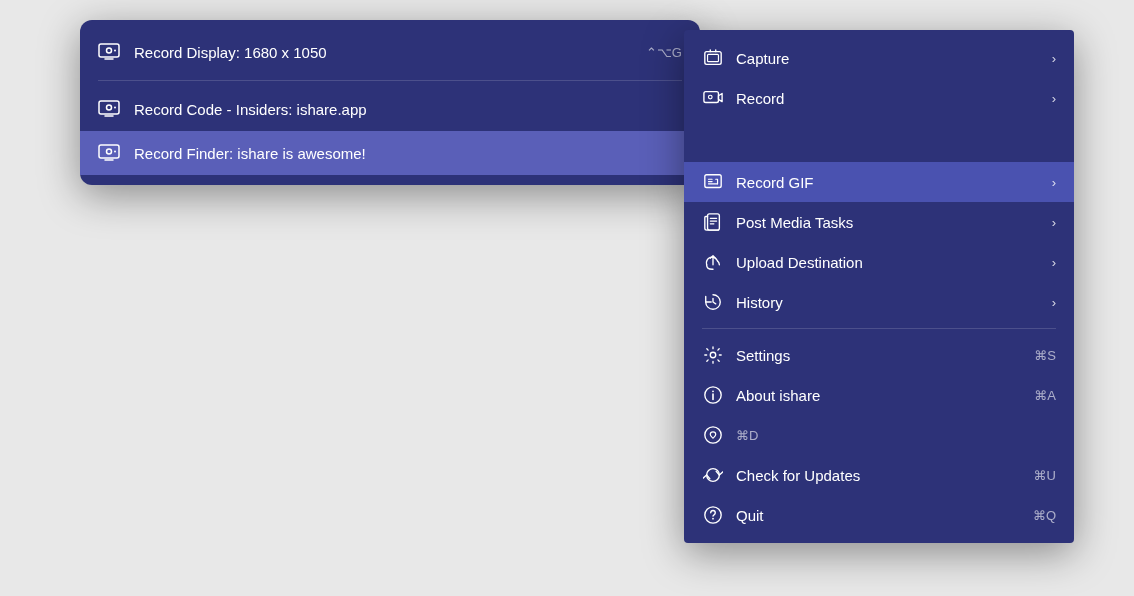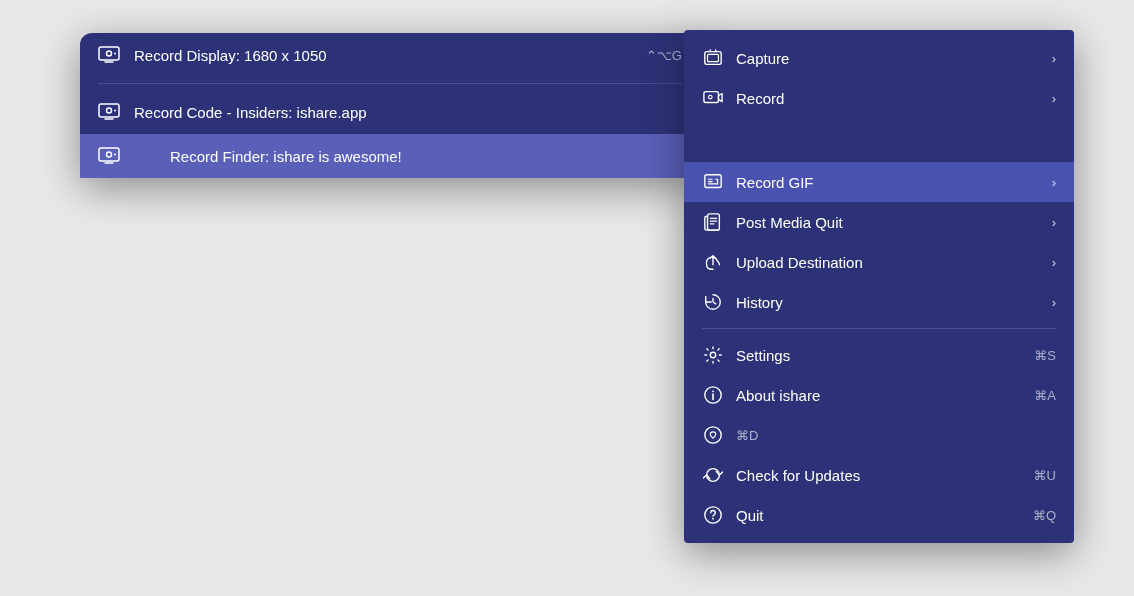--- a/index.html
+++ b/index.html
@@ -74,41 +74,40 @@
 
     .menu-divider {
       height: 1px;
       background: rgba(255,255,255,0.15);
       margin: 6px 18px;
     }
 
     
     .sub-menu {
       position: absolute;
-      top: 33px;
+      top: 20px;
       left: 80px;
       width: 620px;
       background: #2d3278;
       border-radius: 12px;
-      padding: 0 0;
+      padding: 10px 0;
       box-shadow: 0 10px 40px rgba(0,0,0,0.4);
     }
 
     .sub-menu-item {
       display: flex;
       align-items: center;
       padding: 11px 18px;
       cursor: pointer;
       color: #ffffff;
       font-size: 15px;
     }
 
     .sub-menu-item.selected {
       background: #5a5fb8;
-      gap: 36px;
     }
 
     .sub-menu-item-icon {
       width: 22px;
       height: 22px;
       margin-right: 14px;
       flex-shrink: 0;
       display: flex;
       align-items: center;
       justify-content: center;
@@ -207,21 +206,21 @@
   </div>
 
   <div class="menu-item">
     <div class="menu-icon">
       <svg viewBox="0 0 22 22" fill="none" xmlns="http://www.w3.org/2000/svg">
         <rect x="5" y="2" width="13" height="18" rx="2" stroke="white" stroke-width="1.5"></rect>
         <path d="M5 5H3a1 1 0 00-1 1v12a2 2 0 002 2h13" stroke="white" stroke-width="1.5" stroke-linecap="round"></path>
         <path d="M8 7h7M8 10h7M8 13h4" stroke="white" stroke-width="1.3" stroke-linecap="round"></path>
       </svg>
     </div>
-    <span class="menu-label">Post Media Quit</span>
+    <span class="menu-label">Post Media Tasks</span>
     <span class="menu-arrow">›</span>
   </div>
 
   <div class="menu-item">
     <div class="menu-icon">
       <svg viewBox="0 0 22 22" fill="none" xmlns="http://www.w3.org/2000/svg">
         <path d="M11 14V4M11 4l-3 3M11 4l3 3" stroke="white" stroke-width="1.5" stroke-linecap="round" stroke-linejoin="round"></path>
         <path d="M4 14c0 3.314 2.686 5 6 5 .338 0 .672-.02 1-.057" stroke="white" stroke-width="1.5" stroke-linecap="round"></path>
         <path d="M4 14A6 6 0 0116 10" stroke="white" stroke-width="1.5" stroke-linecap="round"></path>
         <path d="M16 10a6 6 0 012 4" stroke="white" stroke-width="1.5" stroke-linecap="round"></path>

